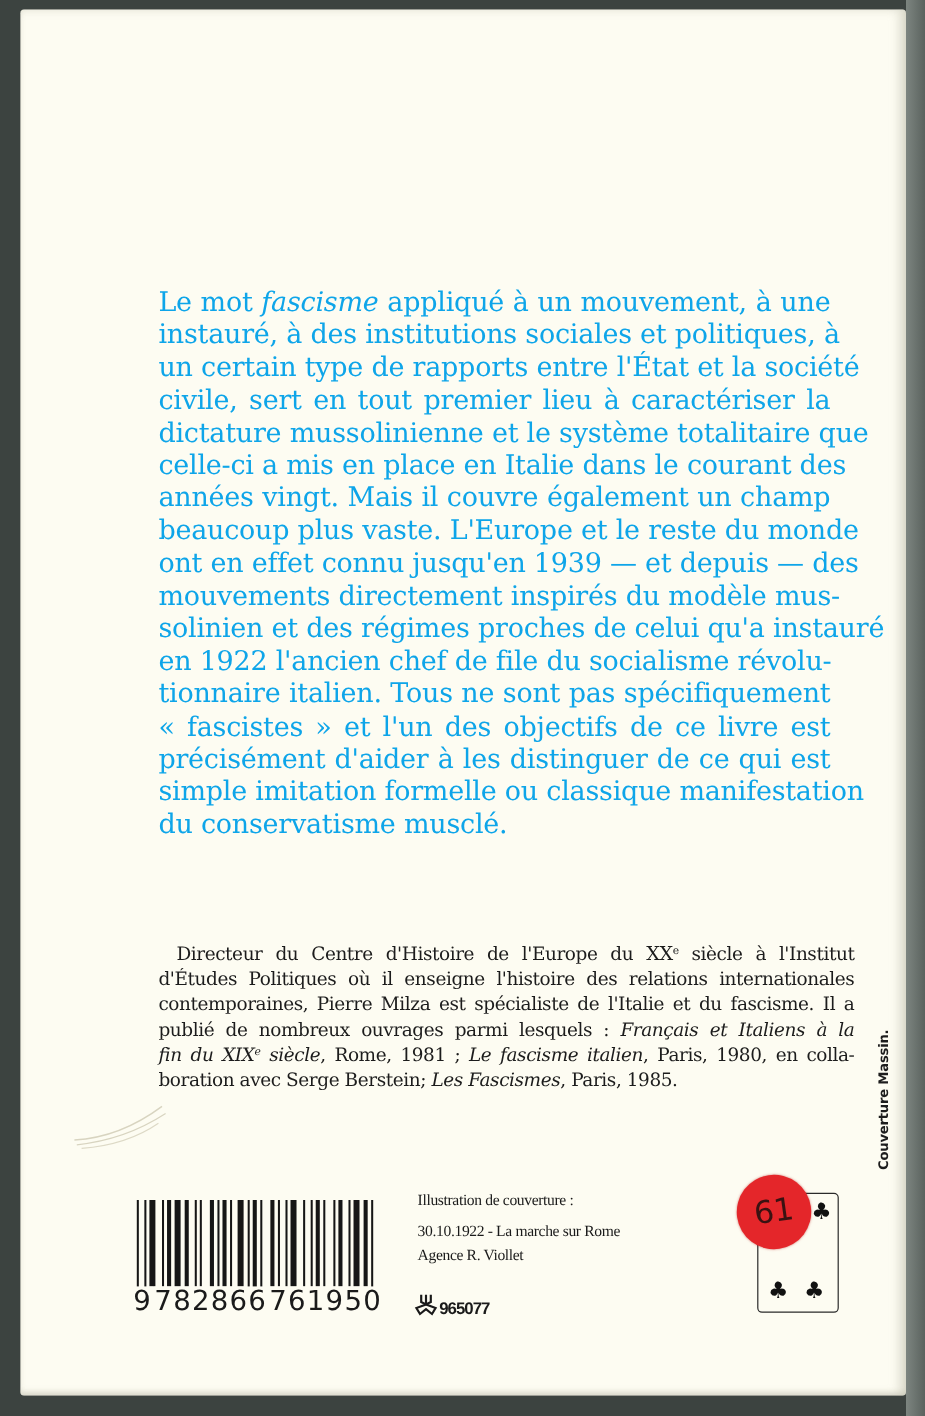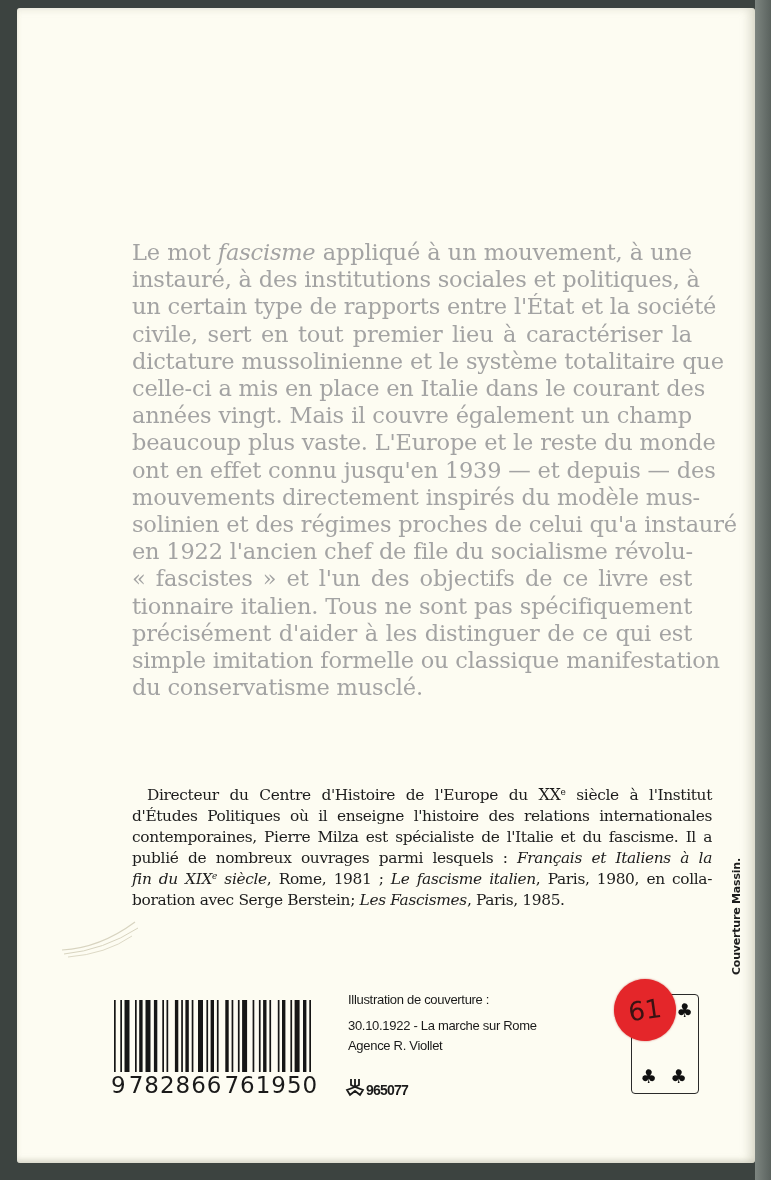--- a/index.html
+++ b/index.html
@@ -13,21 +13,21 @@
       border-radius: 3px;
       box-shadow: inset -6px 0 8px rgba(170,170,150,0.35), inset 0 -3px 4px rgba(160,160,140,0.25);
     }
     .right-edge {
       position: absolute; left: 755px; top: 0; width: 16px; height: 1180px;
       background: linear-gradient(to right, #7d8580, #5a625e);
     }
     .blurb {
       position: absolute; left: 132px; top: 239px; width: 560px;
       font-family: "DejaVu Serif", serif;
-      font-size: 22.5px; line-height: 27.2px; color: #a3a3a3;
+      font-size: 22.5px; line-height: 27.2px; color: #0ea5e9;
       text-align: justify; letter-spacing: -0.2px;
     }
     .blurb .line { display: block; text-align: justify; text-align-last: justify; white-space: nowrap; }
     .blurb .line.last { text-align-last: left; }
     .bio {
       position: absolute; left: 132px; top: 784px; width: 580px;
       font-family: "DejaVu Serif", serif;
       font-size: 15.4px; line-height: 21px; color: #1c1c1c;
       letter-spacing: -0.35px;
     }
@@ -48,21 +48,21 @@
       position: absolute; left: 110px; top: 1072px;
       font-family: "DejaVu Sans", sans-serif; font-size: 23px; color: #1a1a1a;
       letter-spacing: 1px; white-space: nowrap; background: transparent;
     }
     .isbn span { background: #fdfcf2; padding: 0 1px; }
     .illus {
       position: absolute; left: 348px; top: 990px;
       font-family: "Liberation Sans", sans-serif; font-size: 13px; color: #1a1a1a;
       letter-spacing: -0.3px;
     }
-    .illus div { height: 20px; line-height: 20px; white-space: nowrap; }
+    .illus div { height: 20px; line-height: 20px; white-space: nowrap; font-family: Liberation Serif, serif; }
     .illus .gap { margin-top: 6px; }
     .publisher {
       position: absolute; left: 344px; top: 1078px; display: flex; align-items: center; 
       font-family: "Liberation Sans", sans-serif; font-weight: bold; font-size: 14px; color: #1a1a1a;
       letter-spacing: -0.8px;
     }
     .card {
       position: absolute; left: 631px; top: 994px; width: 66px; height: 98px;
       border: 1.5px solid #2a2a2a; border-radius: 4px; background: #fdfcf2;
     }
@@ -90,22 +90,22 @@
   <span class="line">un certain type de rapports entre l'État et la société</span>
   <span class="line">civile, sert en tout premier lieu à caractériser la</span>
   <span class="line">dictature mussolinienne et le système totalitaire que</span>
   <span class="line">celle-ci a mis en place en Italie dans le courant des</span>
   <span class="line">années vingt. Mais il couvre également un champ</span>
   <span class="line">beaucoup plus vaste. L'Europe et le reste du monde</span>
   <span class="line">ont en effet connu jusqu'en 1939 — et depuis — des</span>
   <span class="line">mouvements directement inspirés du modèle mus-</span>
   <span class="line">solinien et des régimes proches de celui qu'a instauré</span>
   <span class="line">en 1922 l'ancien chef de file du socialisme révolu-</span>
+  <span class="line">tionnaire italien. Tous ne sont pas spécifiquement</span>
   <span class="line">« fascistes » et l'un des objectifs de ce livre est</span>
-  <span class="line">tionnaire italien. Tous ne sont pas spécifiquement</span>
   <span class="line">précisément d'aider à les distinguer de ce qui est</span>
   <span class="line">simple imitation formelle ou classique manifestation</span>
   <span class="line last">du conservatisme musclé.</span>
 </div>
 
 <div class="bio">
   <span class="line first"><span>Directeur du Centre d'Histoire de l'Europe du </span><span style="font-size:16px">XX</span><sup>e</sup><span> siècle à l'Institut</span></span>
   <span class="line">d'Études Politiques où il enseigne l'histoire des relations internationales</span>
   <span class="line">contemporaines, Pierre Milza est spécialiste de l'Italie et du fascisme. Il a</span>
   <span class="line"><span>publié de nombreux ouvrages parmi lesquels : </span><span class="it">Français et Italiens à la</span></span>

